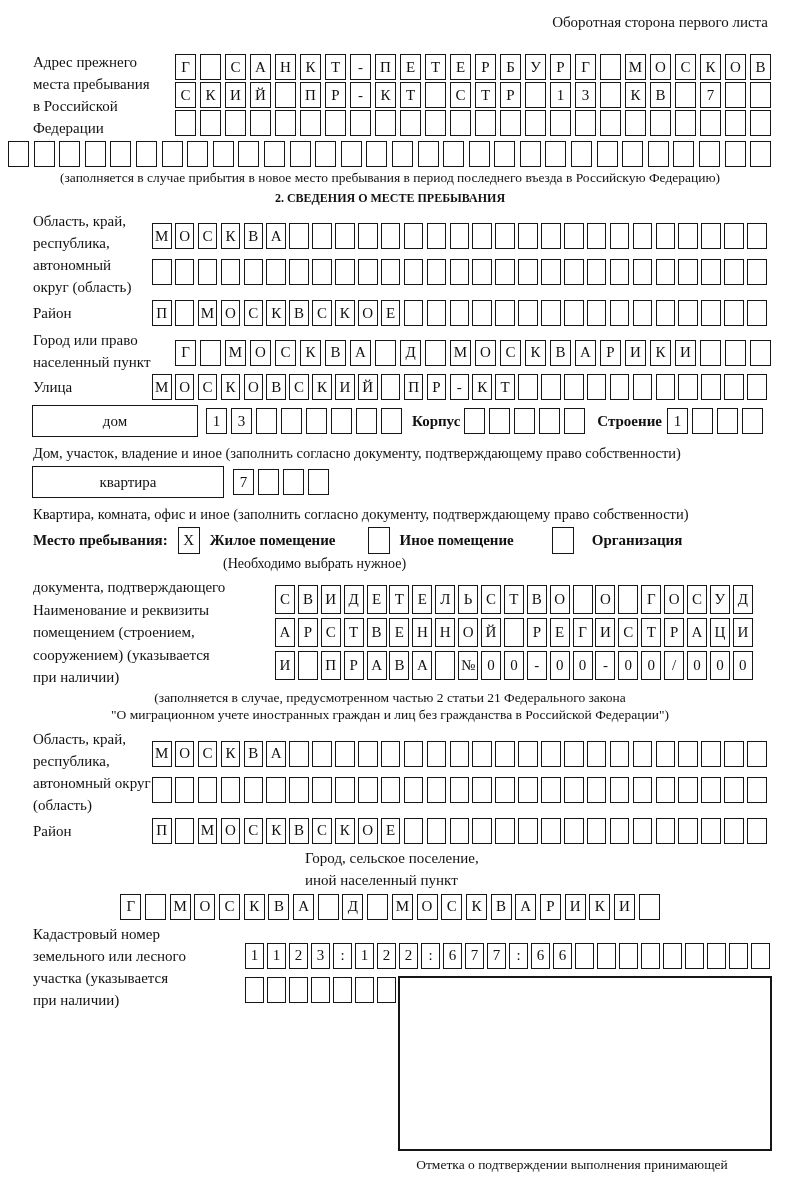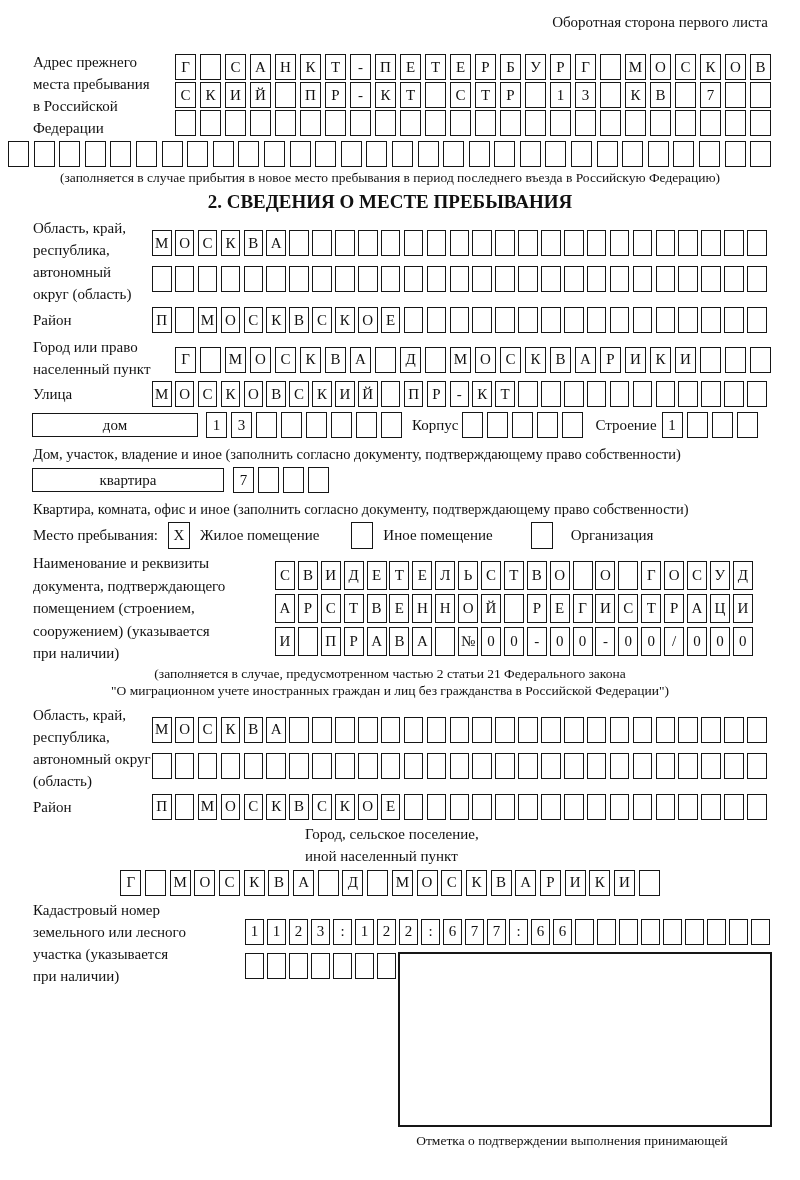--- a/index.html
+++ b/index.html
@@ -19,26 +19,26 @@
     display:flex;align-items:center;justify-content:center;
     font-size:15px;background:#fff;
   }
   .w21{gap:4px}.w21 .cell{width:21px;}
   .w30{gap:4.6px}.w30 .cell{width:21px;}
   .w27{gap:3.4px}.w27 .cell{width:19.5px;}
   .w22{gap:3.7px}.w22 .cell{width:21px;}
   .wkad{gap:3px}.wkad .cell{width:19px;}
   .wdoc{gap:2.9px}.wdoc .cell{width:20px;height:29px;}
   .smallnote{font-size:13.5px;text-align:center;line-height:17px;}
-  .sect-title{font-size:19px;font-weight:bold;text-align:center;margin:5px 0 4px 0;}
+  .sect-title{font-size:12px;font-weight:bold;text-align:center;margin:5px 0 4px 0;}
   .labelbox{
-    box-sizing:border-box;border:1.7px solid #161616;height:24px;flex:none;
+    box-sizing:border-box;border:1.7px solid #161616;height:32px;flex:none;
     display:flex;align-items:center;justify-content:center;font-size:15px;background:#fff;
   }
-  .inline-lbl{font-size:15px;white-space:nowrap;}
+  .inline-lbl{font-size:15px;white-space:nowrap;font-weight:bold;}
   .checkbox{
     box-sizing:border-box;border:1.7px solid #161616;width:22px;height:27px;flex:none;
     display:flex;align-items:center;justify-content:center;font-size:15px;background:#fff;
   }
   .leftnote{font-size:14.5px;margin:7px 0 4px 25px;line-height:18px;}
   .stamp-wrap{display:flex;flex-direction:column;align-items:flex-end;margin-top:-35px;}
   .stamp-box{box-sizing:border-box;width:374px;height:175px;border:2px solid #161616;background:#fff;}
   .stamp-note{width:400px;font-size:13.5px;line-height:21px;text-align:center;margin-top:3px;}
 </style>
 </head>
@@ -383,25 +383,26 @@
 
   <div style="display:flex;align-items:center;margin:2px 0 0 25px;gap:10px;">
     <div class="inline-lbl">Место пребывания:</div>
     <span class="checkbox">X</span>
     <div class="inline-lbl">Жилое помещение</div>
     <span class="checkbox" style="margin-left:22px;"></span>
     <div class="inline-lbl">Иное помещение</div>
     <span class="checkbox" style="margin-left:28px;"></span>
     <div class="inline-lbl" style="margin-left:8px;">Организация</div>
   </div>
+  <div style="font-size:14px;margin:2px 0 4px 215px;">(Необходимо выбрать нужное)</div>
 
   <div class="formrow" style="margin-top:3px;">
     <div class="lbl" style="width:267px;line-height:22.5px;">
+      <div>документа, подтверждающего</div>
       <div>Наименование и реквизиты</div>
-      <div>документа, подтверждающего</div>
       <div>помещением (строением,</div>
       <div>сооружением) (указывается</div>
       <div>при наличии)</div>
     </div>
     <div class="cellcol" style="gap:4px;">
       <div class="cellrow wdoc">
           <span class="cell">С</span>
           <span class="cell">В</span>
           <span class="cell">И</span>
           <span class="cell">Д</span>

